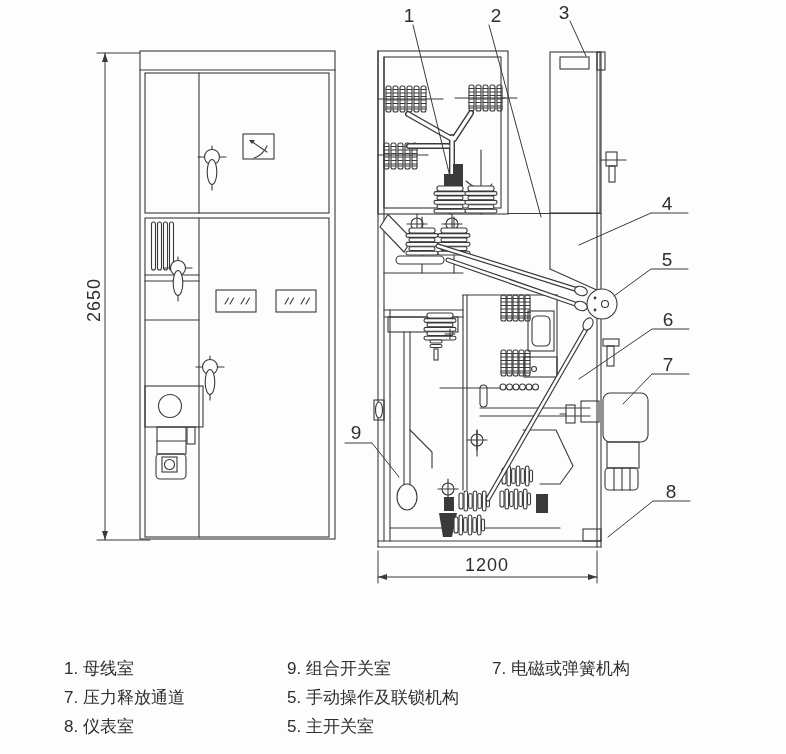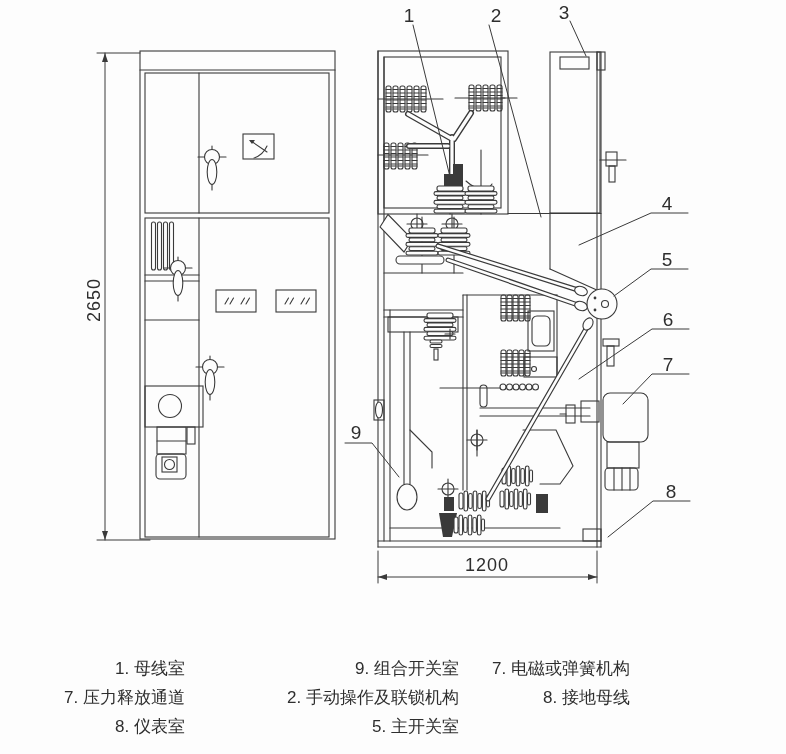--- a/index.html
+++ b/index.html
@@ -4,21 +4,21 @@
 <style>
   html,body{margin:0;padding:0;}
   body{background:#ffffff;}
   .page{position:relative;width:786px;height:754px;background:#fdfdfd;overflow:hidden;
         font-family:"Liberation Sans","DejaVu Sans",sans-serif;}
   svg{position:absolute;left:0;top:0;}
   svg text{font-family:"Liberation Sans","DejaVu Sans",sans-serif;fill:#2e2e2e;stroke:none;}
   .num{font-size:19px;}
   .dim{font-size:18px;letter-spacing:1px;}
   .legend{position:absolute;top:660px;left:0;width:786px;color:#2e2e2e;font-size:17px;}
-  .legend .col{position:absolute;top:0;text-align:right;}
+  .legend .col{position:absolute;top:0;}
   .legend .col.c1{left:64px;} .legend .col.c2{left:287px;} .legend .col.c3{left:492px;}
   .legend p{margin:0 0 11px 0;line-height:18px;white-space:nowrap;}
 </style>
 </head>
 <body>
 
 <div class="page">
 <svg width="786" height="622" viewBox="0 0 786 622">
   <defs>
 
@@ -340,21 +340,20 @@
 </svg>
 
   <div class="legend">
     <div class="col c1">
       <p>1. 母线室</p>
       <p>7. 压力释放通道</p>
       <p>8. 仪表室</p>
     </div>
     <div class="col c2">
       <p>9. 组合开关室</p>
-      <p>2. 手动操作及联锁机构</p>
+      <p>5. 手动操作及联锁机构</p>
       <p>5. 主开关室</p>
     </div>
     <div class="col c3">
       <p>7. 电磁或弹簧机构</p>
-      <p>8. 接地母线</p>
     </div>
   </div>
 </div>
 
 </body></html>

